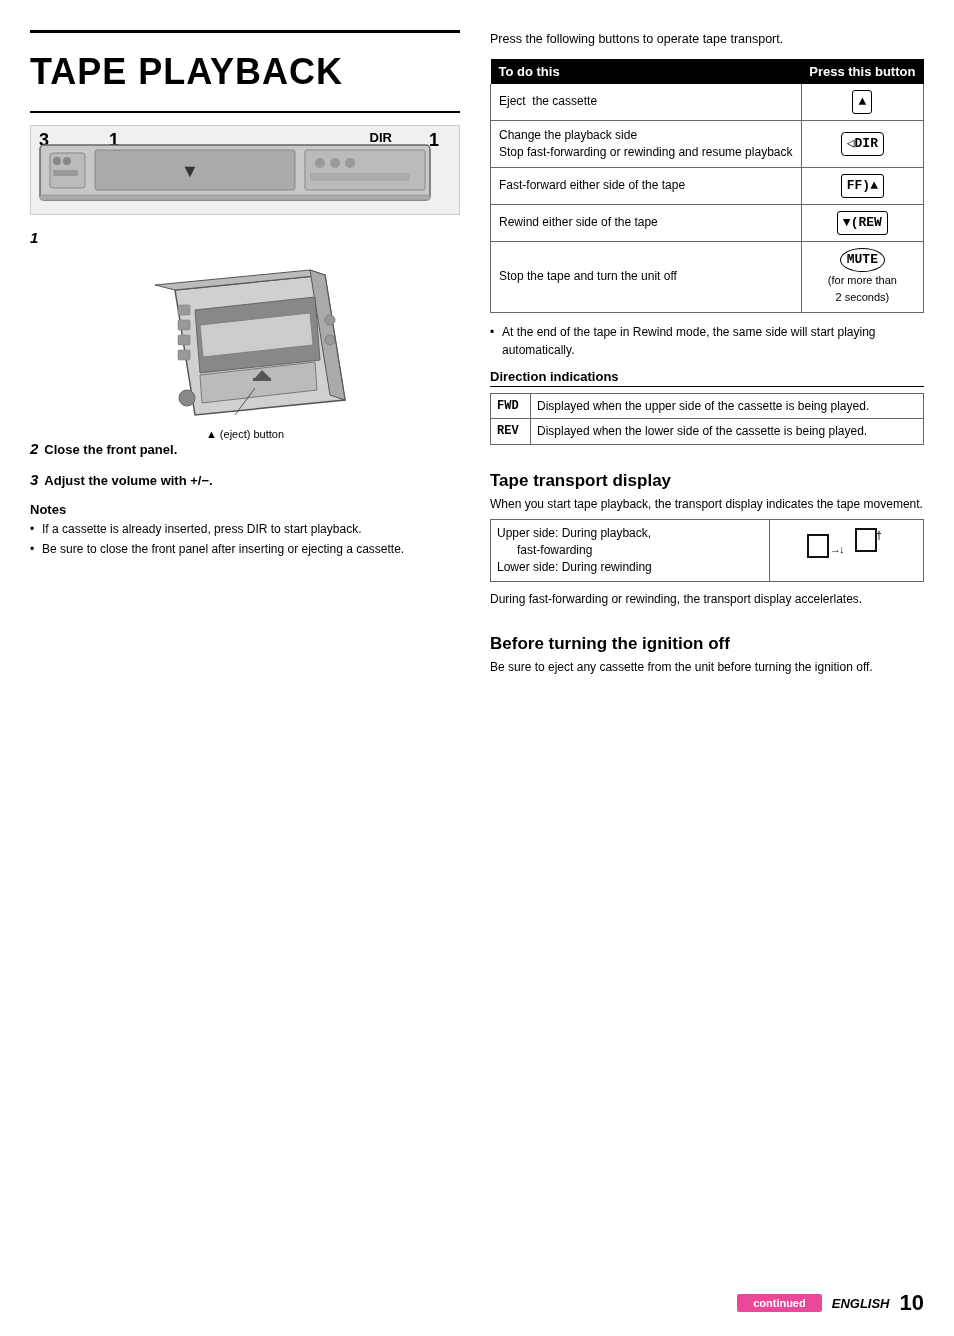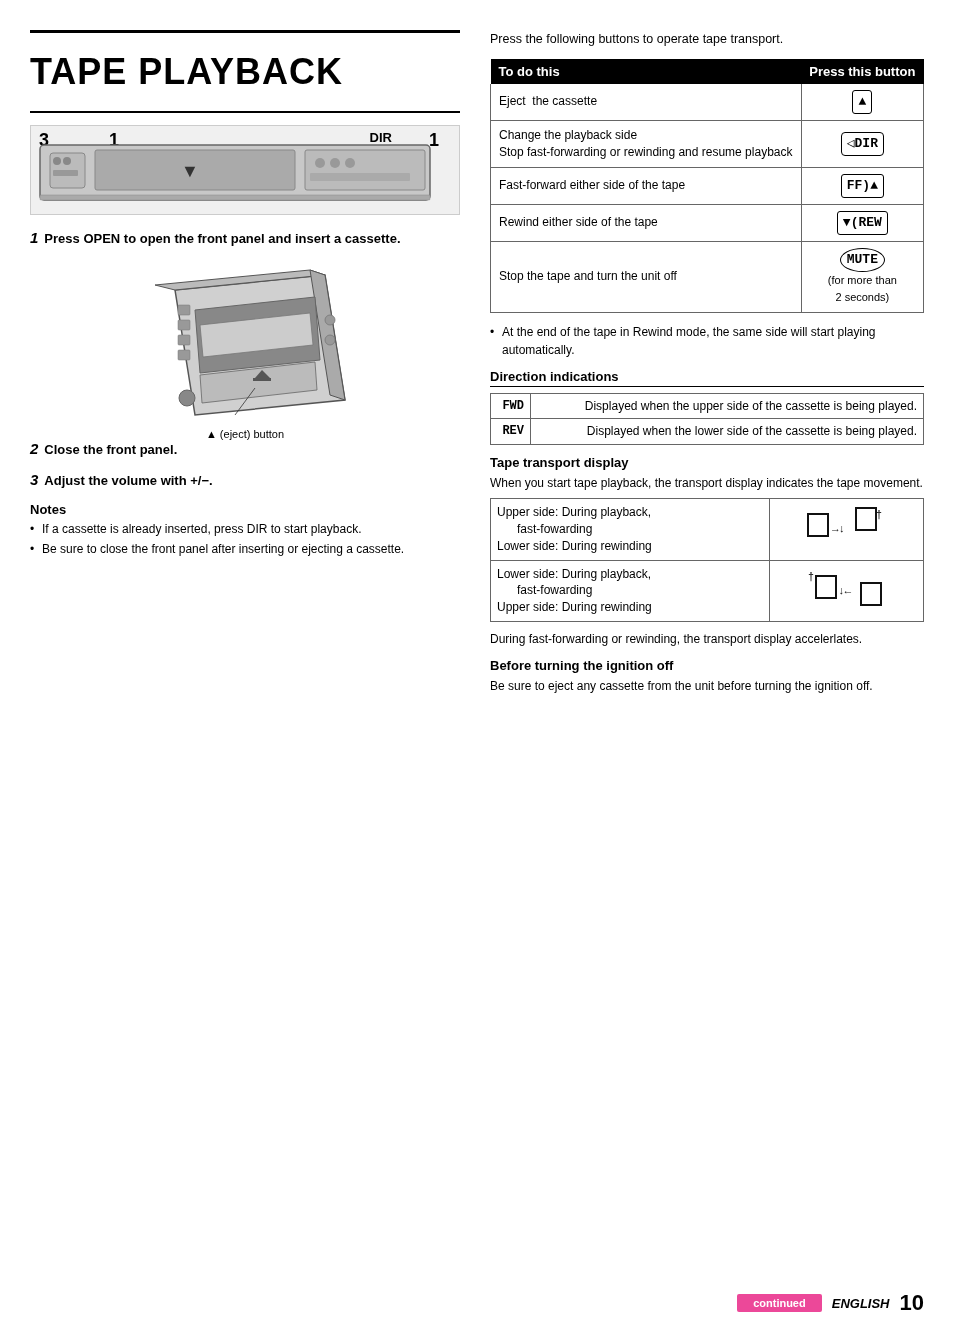--- a/index.html
+++ b/index.html
@@ -252,21 +252,20 @@
       margin-top: 10px;
       padding-bottom: 2px;
     }
 
     
     .dir-table {
       width: 100%;
       border-collapse: collapse;
       margin-bottom: 8px;
       font-size: 12px;
-      text-align: right;
     }
     .dir-table td {
       border: 1px solid #666;
       padding: 4px 6px;
       vertical-align: top;
       line-height: 1.4;
     }
     .dir-table td:first-child {
       font-weight: bold;
       font-family: 'Courier New', monospace;
@@ -297,22 +296,22 @@
     }
 
     
     .subsection-body {
       font-size: 12px;
       line-height: 1.5;
       margin-bottom: 6px;
     }
     .subsection-heading {
       font-weight: bold;
-      font-size: 13px;
-      margin-top: 10px;
+      font-size: 17px;
+      margin-top: 26px;
       margin-bottom: 4px;
     }
 
     
     .page-footer {
       position: absolute;
       bottom: 20px;
       right: 30px;
       display: flex;
       align-items: center;
@@ -380,21 +379,20 @@
         <circle cx="315" cy="28" r="5" fill="#999"></circle>
         <rect x="275" y="38" width="100" height="8" rx="1" fill="#aaa"></rect>
 
         <rect x="5" y="60" width="390" height="5" rx="1" fill="#aaa" stroke="#888" stroke-width="0.5"></rect>
       </svg>
     </div>
 
     <div class="step">
       <div class="step-header">
         <span class="step-num">1</span>
-        <span class="step-title">Press OPEN to open the front panel and insert a cassette.</span>
       </div>
     </div>
 
     <div class="cassette-diagram">
       <svg width="220" height="160" class="cassette-svg">
 
         <g transform="translate(10,10)">
 
           <path d="M 30,20 L 180,5 L 200,130 L 50,145 Z" fill="#d0d0d0" stroke="#555" stroke-width="1.5"></path>
 
@@ -535,37 +533,20 @@
             <div class="transport-display">
               <svg width="80" height="40">
                 <rect x="2" y="8" width="20" height="22" fill="none" stroke="#111" stroke-width="2"></rect>
                 <text x="26" y="26" font-size="11" fill="#111">→↓</text>
                 <rect x="50" y="2" width="20" height="22" fill="none" stroke="#111" stroke-width="2"></rect>
                 <text x="70" y="12" font-size="10" fill="#111">†</text>
               </svg>
             </div>
           </td>
         </tr>
-        <tr>
-          <td>
-            Lower side: During playback,<br>
-            &nbsp;&nbsp;&nbsp;&nbsp;&nbsp;&nbsp;fast-fowarding<br>
-            Upper side: During rewinding
-          </td>
-          <td>
-            <div class="transport-display">
-              <svg width="80" height="40">
-                <text x="2" y="12" font-size="10" fill="#111">†</text>
-                <rect x="10" y="8" width="20" height="22" fill="none" stroke="#111" stroke-width="2"></rect>
-                <text x="32" y="26" font-size="11" fill="#111">↓←</text>
-                <rect x="55" y="15" width="20" height="22" fill="none" stroke="#111" stroke-width="2"></rect>
-              </svg>
-            </div>
-          </td>
-        </tr>
       </tbody>
     </table>
     <div class="subsection-body">During fast-forwarding or rewinding, the transport display accelerlates.</div>
 
     <div class="subsection-heading">Before turning the ignition off</div>
     <div class="subsection-body">Be sure to eject any cassette from the unit before turning the ignition off.</div>
 
   </div>
 </div>
 

